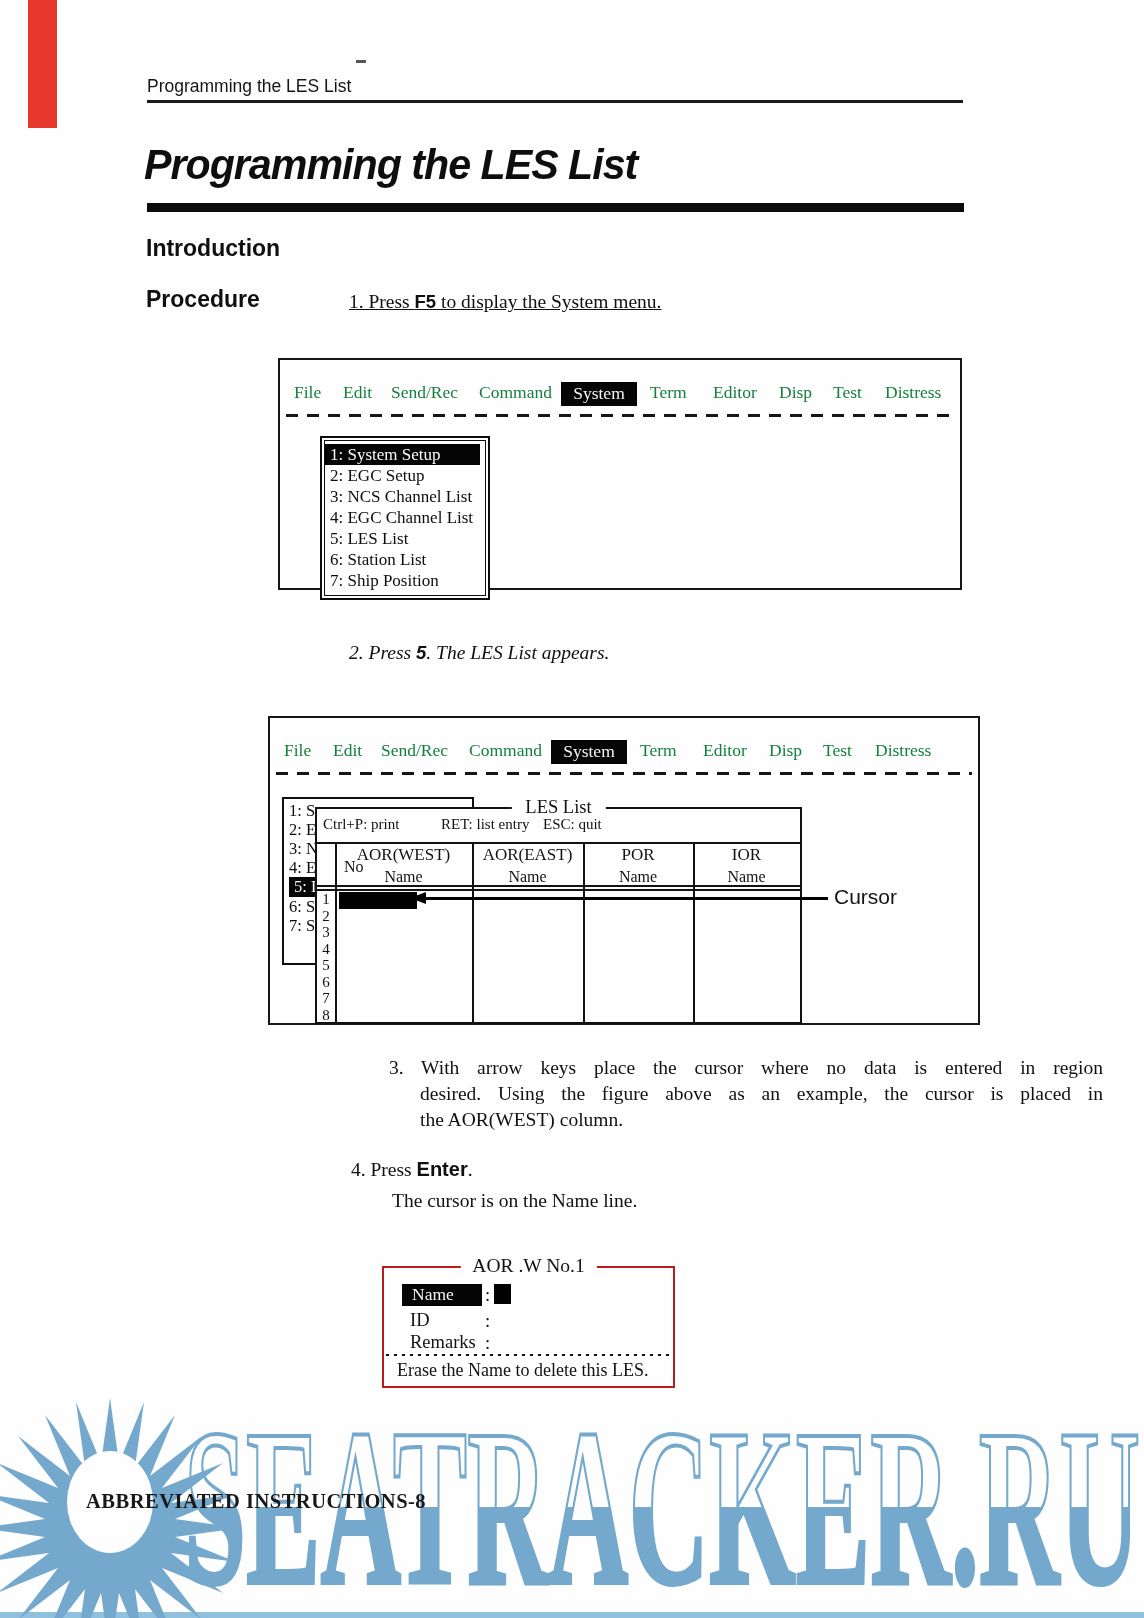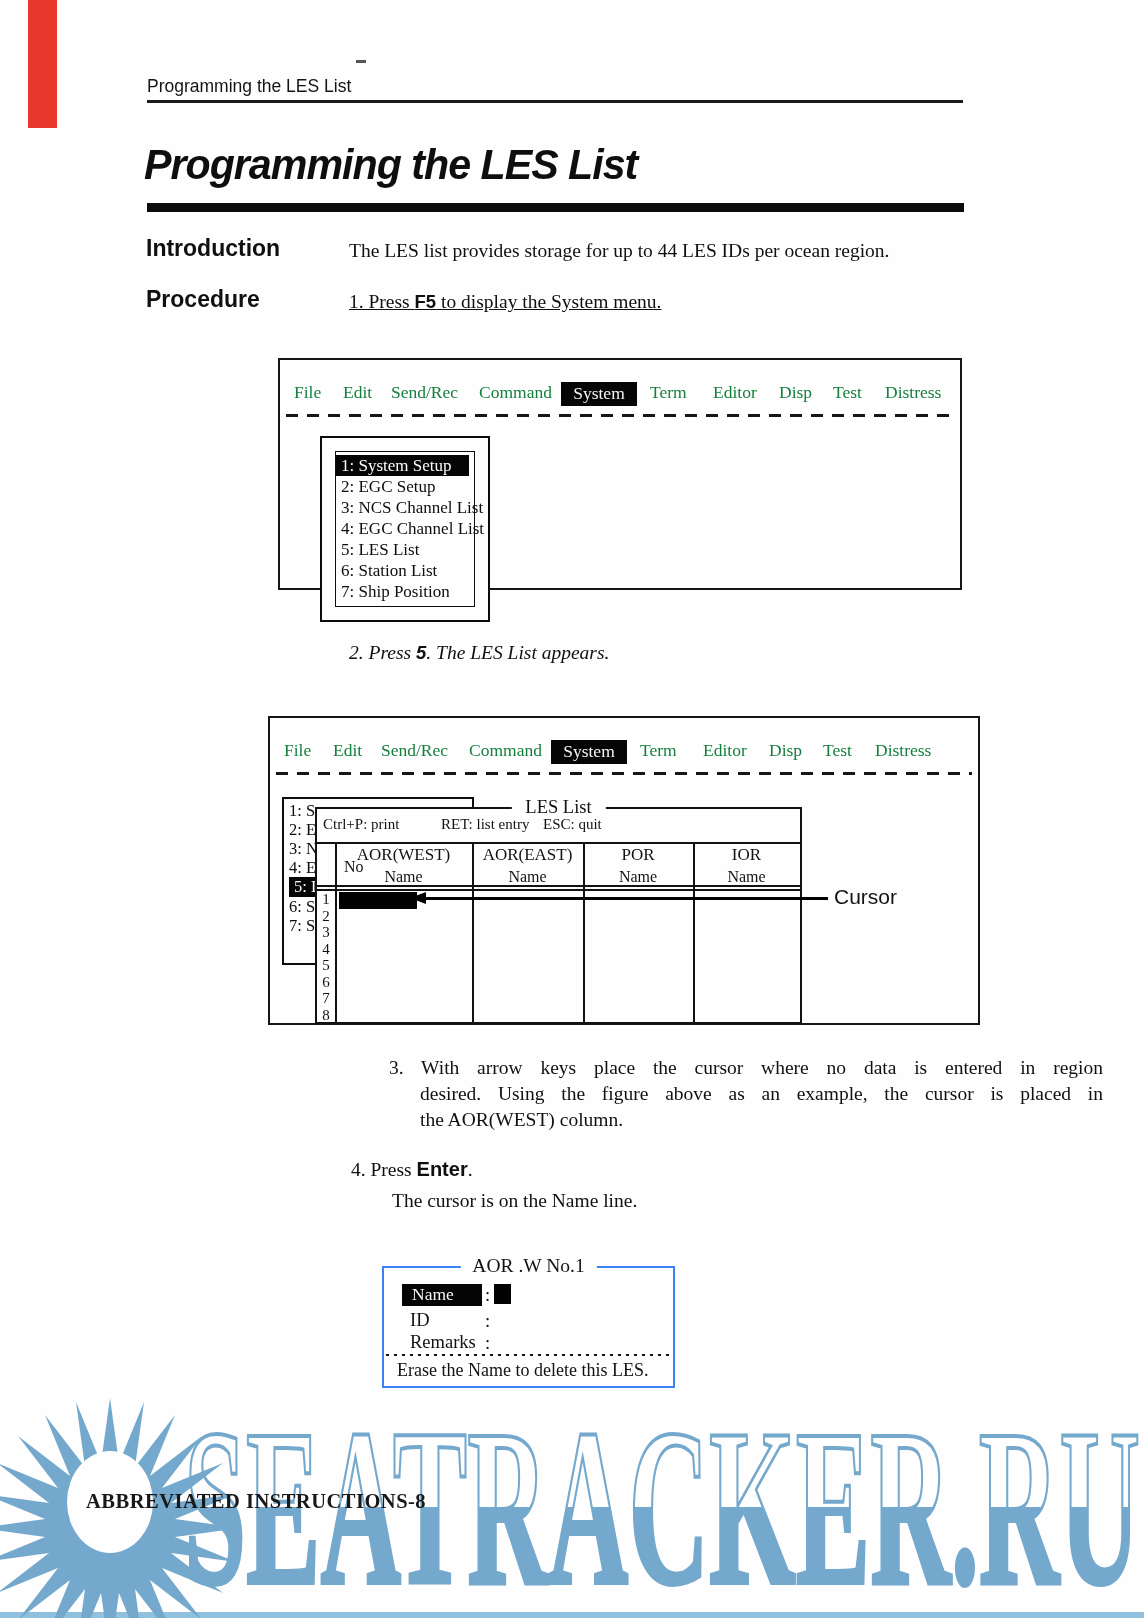--- a/index.html
+++ b/index.html
@@ -34,21 +34,21 @@
 
   
   .term-box { border:2px solid #161616; background:#fefefe; }
   .box1 { left:278px; top:358px; width:684px; height:232px; }
   .box2 { left:268px; top:716px; width:712px; height:309px; }
   .menu-item { position:absolute; top:22px; font-size:17.5px; white-space:nowrap; color:#15803d;text-align:right; }
   .menu-chip { background:#050505; color:#f5f5f5; padding:1px 0 2px; width:76px; text-align:center; }
   .dashline { position:absolute; left:6px; right:6px; top:54px; height:3px;
               background:repeating-linear-gradient(90deg,#161616 0 12px,transparent 12px 21px); }
 
-  .menu-pop { position:absolute; border:2px solid #0d0d0d; background:#fefefe; padding:13px; }
+  .menu-pop { position:absolute; border:2px solid #0d0d0d; background:#fefefe; padding:2px; }
   .pop1 { left:40px; top:76px; width:170px; }
   .menu-pop-inner { border:1px solid #0d0d0d; padding:3px 0 4px; }
   .pop-item { font-size:17px; line-height:21px; padding-left:5px; white-space:nowrap; color:#0d0d0d; }
   .pop-item.active { background:#050505; color:#fbfbfb; margin-right:5px; }
 
   .pop2 { left:12px; top:79px; width:192px; height:168px; z-index:1; padding:2px 0 0 0; border:2px solid #0d0d0d; }
   .pop2 .pop-item { font-size:16.5px; line-height:19px; }
   .pop2 .chip { display:inline-block; background:#050505; color:#fbfbfb; padding:0 10px 1px 5px; margin-left:-5px windows; }
 
   
@@ -77,21 +77,21 @@
   .cursor-label { left:834px; top:885px; font-family:"Liberation Sans",sans-serif; font-size:21px; color:#141414; z-index:3; }
 
   
   .step3 { left:389px; top:1055px; width:714px; font-size:19.5px; line-height:26px; color:#101010; }
   .step3 .j { text-align:justify; text-align-last:justify; }
   .step3 .ind { padding-left:31px; }
   .step4 { left:351px; top:1158px; }
   .step4-note { left:392px; top:1190px; }
 
   
-  .aor-dialog { left:382px; top:1266px; width:293px; height:122px; border:2px solid #3b82f6; background:#fefefe; }
+  .aor-dialog { left:382px; top:1266px; width:293px; height:122px; border:2px solid #b91c1c; background:#fefefe; }
   .dlg-title { position:absolute; top:-13px; left:50%; transform:translateX(-50%);
                background:#fefefe; padding:0 12px; font-size:19.5px; white-space:nowrap; }
   .dlg-label { position:absolute; font-size:18.5px; }
   .name-chip { left:18px; top:16px; width:80px; height:22px; background:#050505; color:#f7f7f7;
                padding-left:10px; font-size:17.5px; }
   .colon { position:absolute; left:101px; font-size:18.5px; }
   .k1 { top:17px; } .k2 { top:43px; } .k3 { top:65px; }
   .dlg-cursor { position:absolute; left:110px; top:16px; width:17px; height:20px; background:#020202; }
   .id-label { left:26px; top:42px; } .rem-label { left:26px; top:64px; }
   .dlg-dotted { position:absolute; left:2px; top:86px; width:285px; height:2px;
@@ -110,21 +110,20 @@
 
   <div class="abs red-bar"></div>
   <div class="abs artifact-dash"></div>
 
   <div class="abs running-header">Programming the LES List</div>
   <div class="abs rule-thin"></div>
   <div class="abs doc-title">Programming the LES List</div>
   <div class="abs rule-thick"></div>
 
   <div class="abs side-label intro-label">Introduction</div>
-  <div class="abs body-text intro-body">The LES list provides storage for up to 44 LES IDs per ocean region.</div>
   <div class="abs side-label proc-label">Procedure</div>
 
   <div class="abs body-text step1"><span>1. Press </span><span class="keycap">F5</span><span> to display the System menu.</span></div>
 
   <div class="abs term-box box1">
     <div class="menubar">
       <span class="menu-item" style="left:14px">File</span>
       <span class="menu-item" style="left:63px">Edit</span>
       <span class="menu-item" style="left:111px">Send/Rec</span>
       <span class="menu-item" style="left:199px">Command</span>

